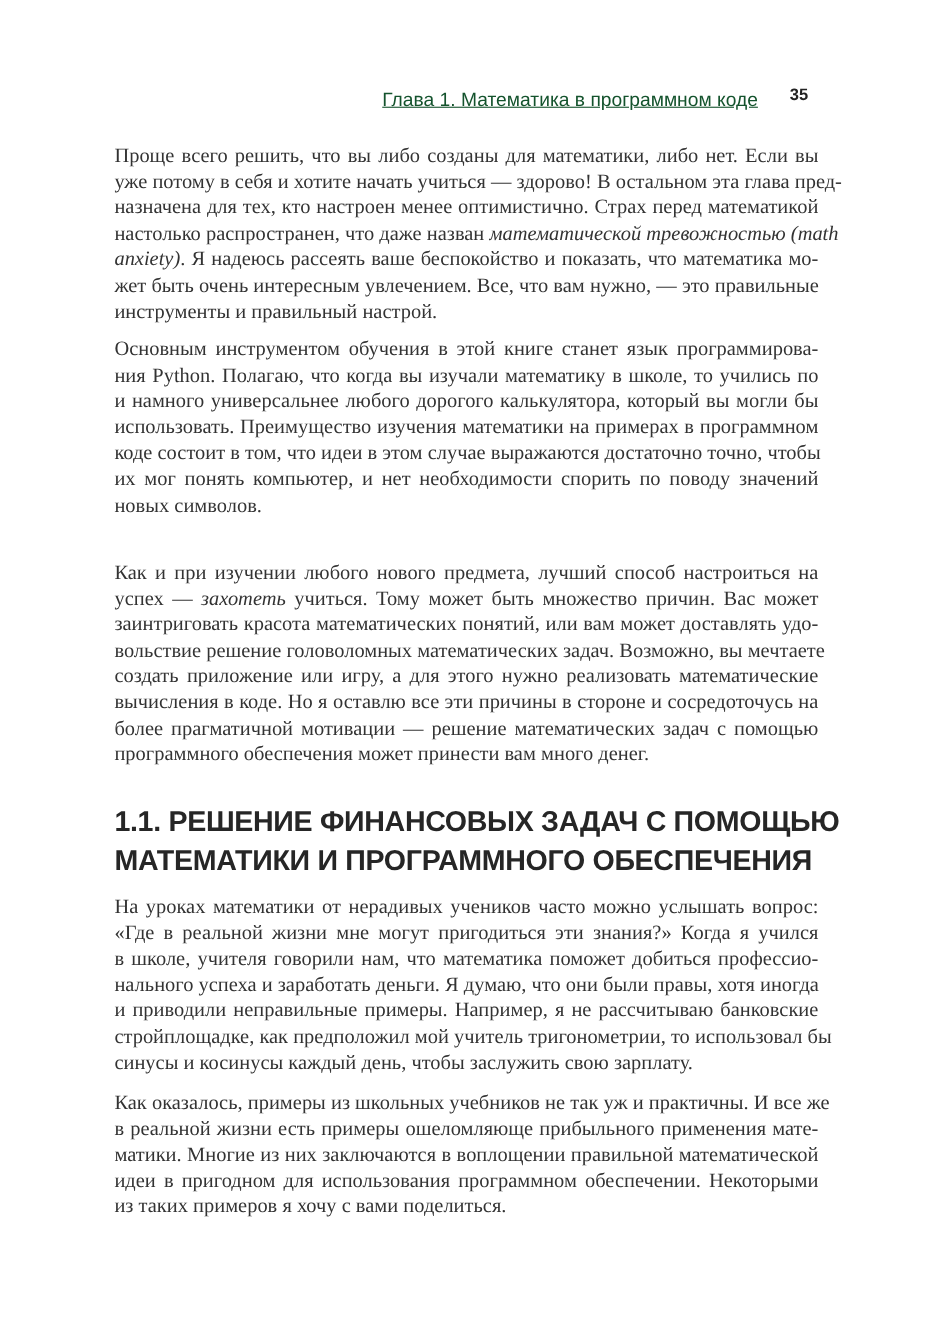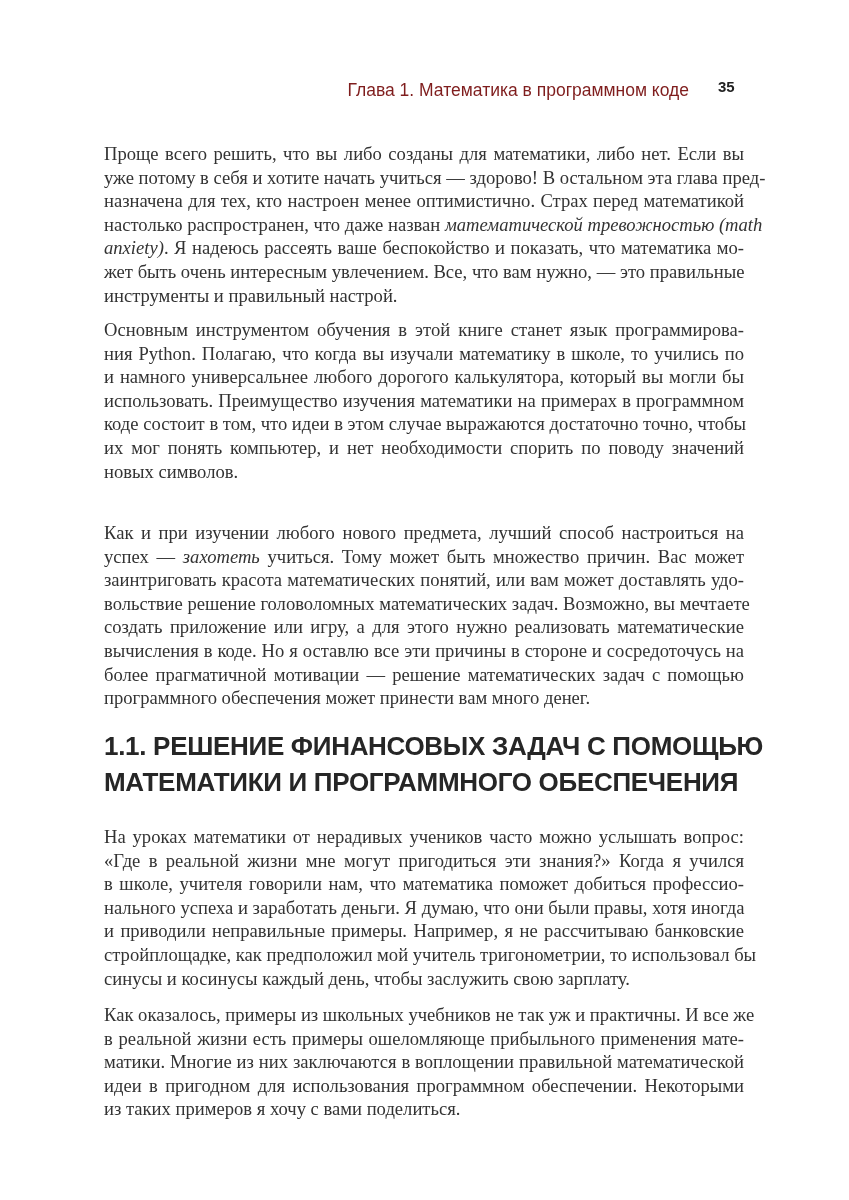--- a/index.html
+++ b/index.html
@@ -5,29 +5,29 @@
     html, body { margin: 0; padding: 0; }
     body {
       width: 849px; height: 1200px; background: #ffffff; position: relative; overflow: hidden;
       color: #2b2b2b;
     }
     .running-head {
       position: absolute; top: 78px; left: 0; width: 849px; height: 30px;
     }
     .rh-title {
       position: absolute; right: 160px; top: 2px;
-      font-family: "Liberation Sans", sans-serif; font-size: 17.5px; color: #7f1d1d;
+      font-family: "Liberation Sans", sans-serif; font-size: 17.5px; color: #14532d; text-decoration: underline;
     }
     .rh-page {
       position: absolute; left: 718px; top: 0px;
       font-family: "Liberation Sans", sans-serif; font-weight: bold; font-size: 15px; color: #222;
     }
     .para {
       position: absolute; left: 104px; width: 640px;
-      font-family: "Liberation Serif", serif; font-size: 18.6px; line-height: 23.6px; color: #333; margin-top: 12px;
+      font-family: "Liberation Serif", serif; font-size: 18.6px; line-height: 23.6px; color: #333;
     }
     .line { display: block; white-space: nowrap; text-align: justify; text-align-last: justify; height: 23.6px; }
     .line.last { text-align-last: left; }
     .section-title {
       position: absolute; left: 104px; top: 728px; width: 660px;
       font-family: "Liberation Sans", sans-serif; font-weight: bold; font-size: 26px; line-height: 36px; color: #262626;
       letter-spacing: -0.3px;
     }
     .section-title .line { height: 36px; text-align: left; text-align-last: left; }
     em { font-style: italic; }

